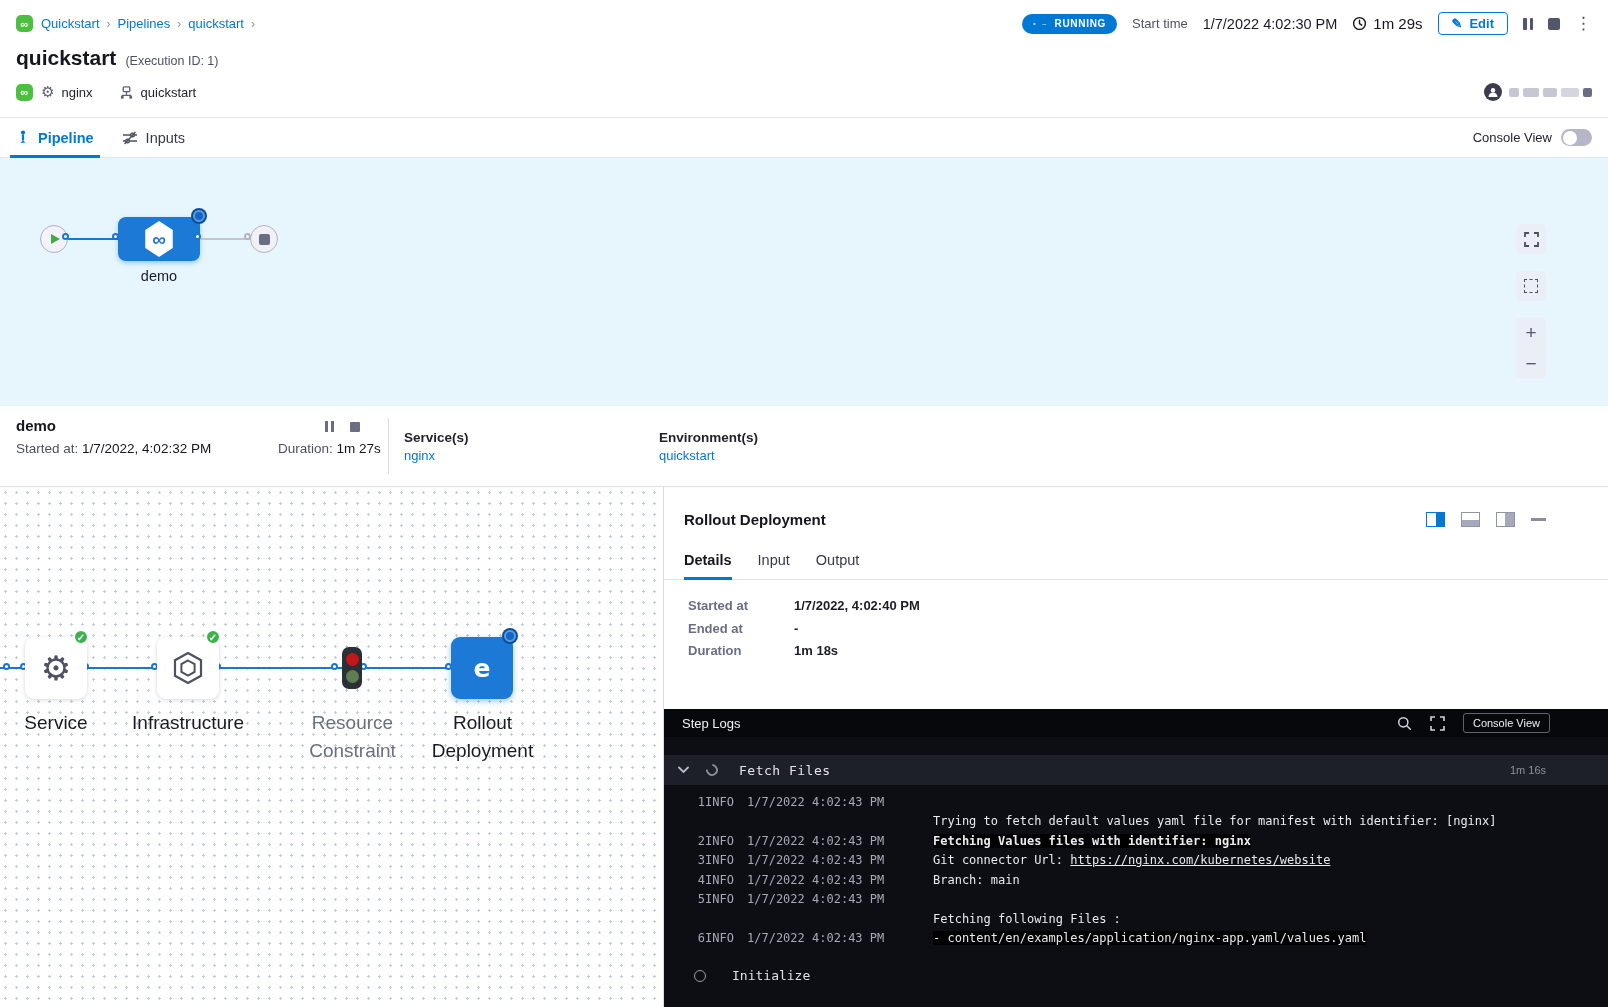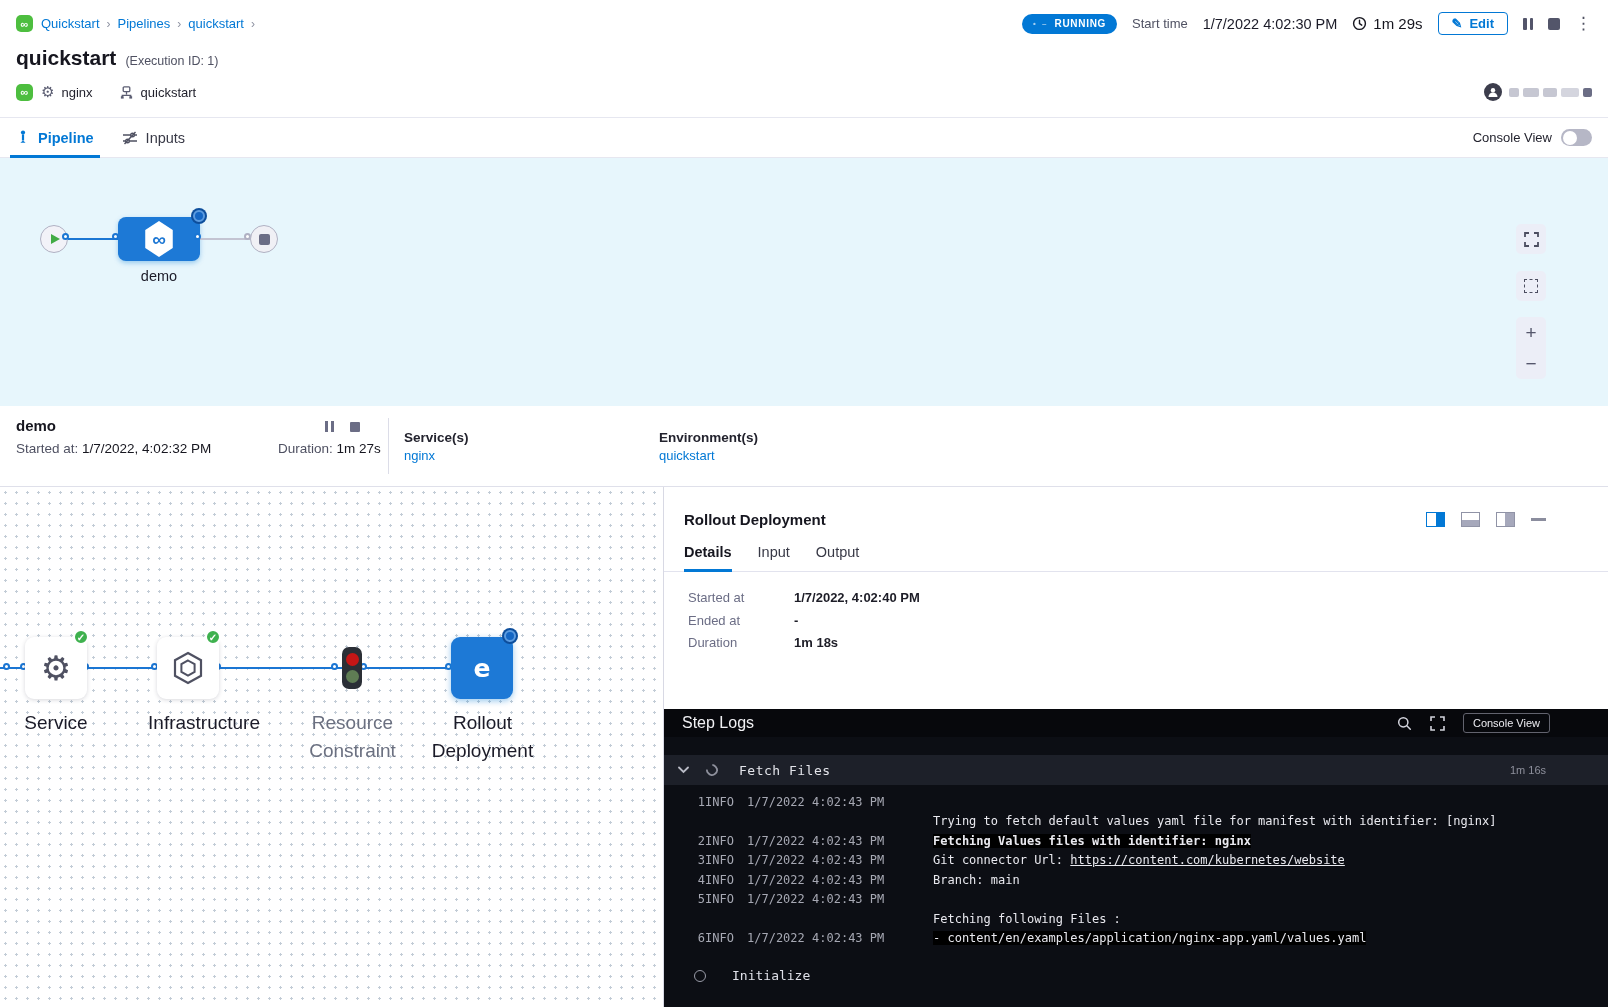--- a/index.html
+++ b/index.html
@@ -120,33 +120,33 @@
   .rp-title{font-size:15px;font-weight:bold;color:#16161f;}
   .layout-icons{display:flex;align-items:center;gap:16px;margin-right:42px;}
   .li{width:19px;height:15px;display:flex;cursor:pointer;}
   .li-split{border:1.5px solid var(--accent);}
   .li-split i{width:50%;}.li-split i:last-child{background:var(--accent);}
   .li-bottom{border:1.5px solid #9093a6;flex-direction:column;}
   .li-bottom i{height:50%;}.li-bottom i:last-child{background:#a6a8bb;}
   .li-right{border:1.5px solid #9093a6;}
   .li-right i{width:45%;}.li-right i:last-child{width:55%;background:#a6a8bb;}
   .li-min{width:15px;height:2.5px;background:#8b8d9e;cursor:pointer;}
-  .rp-tabs{display:flex;gap:26px;padding:0 20px;margin-top:16px;border-bottom:1px solid #e2e3ee;}
+  .rp-tabs{display:flex;gap:26px;padding:0 20px;margin-top:24px;border-bottom:1px solid #e2e3ee;}
   .rp-tab{font-size:14.5px;color:#383946;padding-bottom:11px;position:relative;cursor:pointer;}
   .rp-tab.active{font-weight:bold;color:#16161f;}
   .rp-tab.active::after{content:"";position:absolute;left:0;right:0;bottom:-1px;height:3px;background:var(--accent);}
   .rp-details{padding:18px 24px 0 24px;}
   .drow{display:flex;margin-bottom:7.5px;font-size:13px;}
-  .dlabel{width:106px;color:#6b6d85;font-weight:normal;flex:none;}
+  .dlabel{width:106px;color:#6b6d85;font-weight:bold;flex:none;}
   .dvalue{color:#1d1d27;font-weight:bold;}
 
   
   .logs{position:absolute;left:0;right:0;top:222px;bottom:0;display:flex;flex-direction:column;}
   .logbar{height:28px;background:#07080c;display:flex;align-items:center;padding:0 18px;flex:none;}
-  .logbar-title{font-size:16px;color:#f1f1f4;}
+  .logbar-title{font-size:13px;color:#f1f1f4;}
   .logbar-right{margin-left:auto;display:flex;align-items:center;gap:18px;margin-right:40px;}
   .cv-btn{border:1px solid #62636e;color:#ececf1;font-size:11px;padding:3px 9px;border-radius:3px;background:transparent;cursor:pointer;}
   .logbody{flex:1;background:var(--log-bg);font-family:"DejaVu Sans Mono",monospace;position:relative;overflow:hidden;}
   .fetch-head{margin-top:18px;height:30px;background:#1d2029;display:flex;align-items:center;padding:0 14px;cursor:pointer;}
   .fh-spinner{width:12px;height:12px;border:2px solid #8e909c;border-top-color:transparent;border-radius:50%;margin-left:17px;transform:rotate(-40deg);}
   .fh-name{font-size:13px;color:#e3e4ea;margin-left:21px;letter-spacing:.5px;}
   .fh-dur{margin-left:auto;color:#8e909c;font-size:11px;margin-right:48px;font-family:"Liberation Sans",sans-serif;}
   .llines{padding:7px 0 0 27px;}
   .lline{display:flex;height:19.5px;align-items:center;font-size:12px;color:#a6a8b3;white-space:pre;}
   .lnum{width:14px;text-align:right;flex:none;}
@@ -357,21 +357,21 @@
         <span class="red"></span>
         <span class="grn"></span>
       </div>
 
       <div class="scard blue" style="left:451px">
           <span class="rollout-e">e</span>
         </div>
       <span class="spin-badge" style="left:504px;top:143px"></span>
 
       <div class="slabel" style="left:14px;width:84px">Service</div>
-      <div class="slabel" style="left:138px;width:132px">Infrastructure</div>
+      <div class="slabel" style="left:122px;width:132px">Infrastructure</div>
       <div class="slabel dim" style="left:305px;width:95px">Resource Constraint</div>
       <div class="slabel" style="left:420px;width:125px">Rollout Deployment</div>
     </div>
 
     <div class="right-panel">
       <div class="rp-head">
         <span class="rp-title">Rollout Deployment</span>
         <div class="layout-icons">
           <span class="li li-split">
               <i></i>
@@ -428,21 +428,21 @@
                 <path d="M1 1.5l4.5 4.5L10 1.5" fill="none" stroke="#b9bbc6" stroke-width="1.8" stroke-linecap="round"></path>
               </svg>
             <span class="fh-spinner"></span>
             <span class="fh-name">Fetch Files</span>
             <span class="fh-dur">1m 16s</span>
           </div>
           <div class="llines">
             <div class="lline"><span class="lnum">1</span><span class="llev">INFO</span><span class="ltime">1/7/2022 4:02:43 PM</span><span class="lmsg"></span></div>
               <div class="lline"><span class="lnum"></span><span class="llev"></span><span class="ltime"></span><span class="lmsg">Trying to fetch default values yaml file for manifest with identifier: [nginx]</span></div>
               <div class="lline"><span class="lnum">2</span><span class="llev">INFO</span><span class="ltime">1/7/2022 4:02:43 PM</span><span class="lmsg lb lhl">Fetching Values files with identifier: nginx</span></div>
-              <div class="lline"><span class="lnum">3</span><span class="llev">INFO</span><span class="ltime">1/7/2022 4:02:43 PM</span><span class="lmsg">Git connector Url: <span class="llink">https://content.com/kubernetes/website</span></span></div>
+              <div class="lline"><span class="lnum">3</span><span class="llev">INFO</span><span class="ltime">1/7/2022 4:02:43 PM</span><span class="lmsg">Git connector Url: <span class="llink">https://nginx.com/kubernetes/website</span></span></div>
               <div class="lline"><span class="lnum">4</span><span class="llev">INFO</span><span class="ltime">1/7/2022 4:02:43 PM</span><span class="lmsg">Branch: main</span></div>
               <div class="lline"><span class="lnum">5</span><span class="llev">INFO</span><span class="ltime">1/7/2022 4:02:43 PM</span><span class="lmsg"></span></div>
               <div class="lline"><span class="lnum"></span><span class="llev"></span><span class="ltime"></span><span class="lmsg">Fetching following Files :</span></div>
               <div class="lline"><span class="lnum">6</span><span class="llev">INFO</span><span class="ltime">1/7/2022 4:02:43 PM</span><span class="lmsg lhl">- content/en/examples/application/nginx-app.yaml/values.yaml</span></div>
           </div>
           <div class="init-row">
             <span class="init-circle"></span>
             <span>Initialize</span>
           </div>
         </div>

